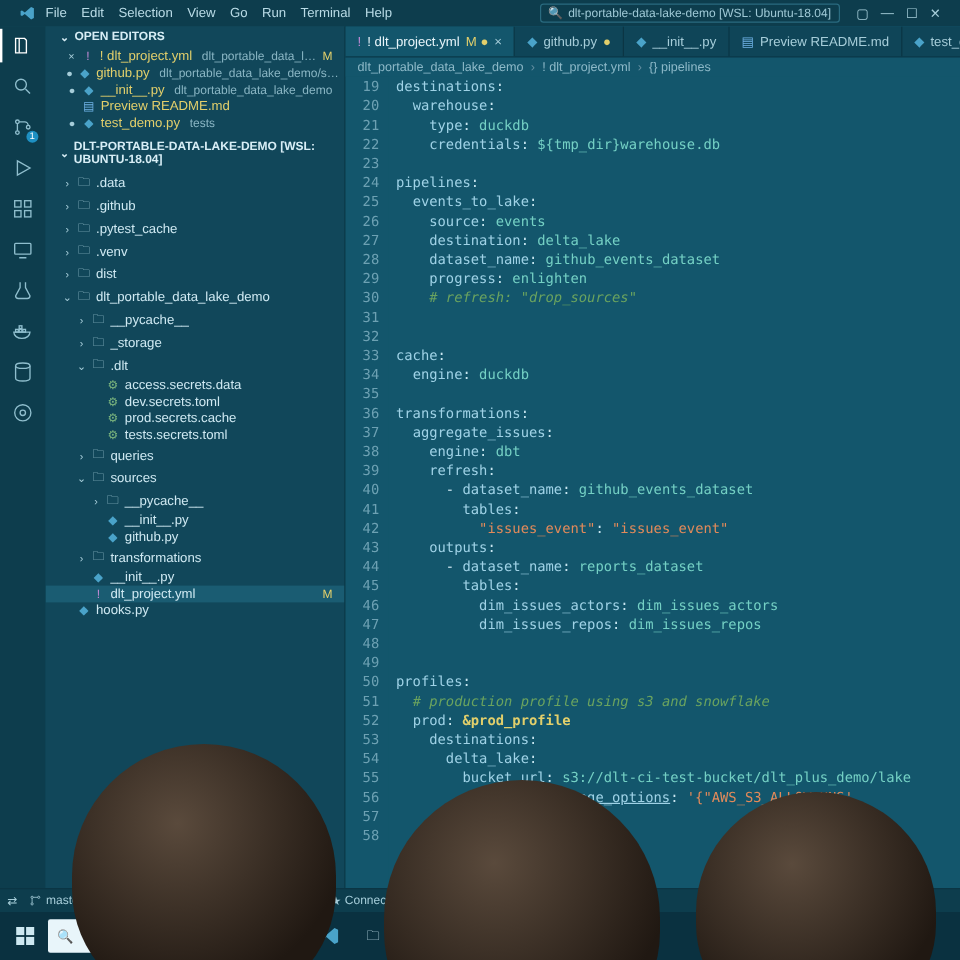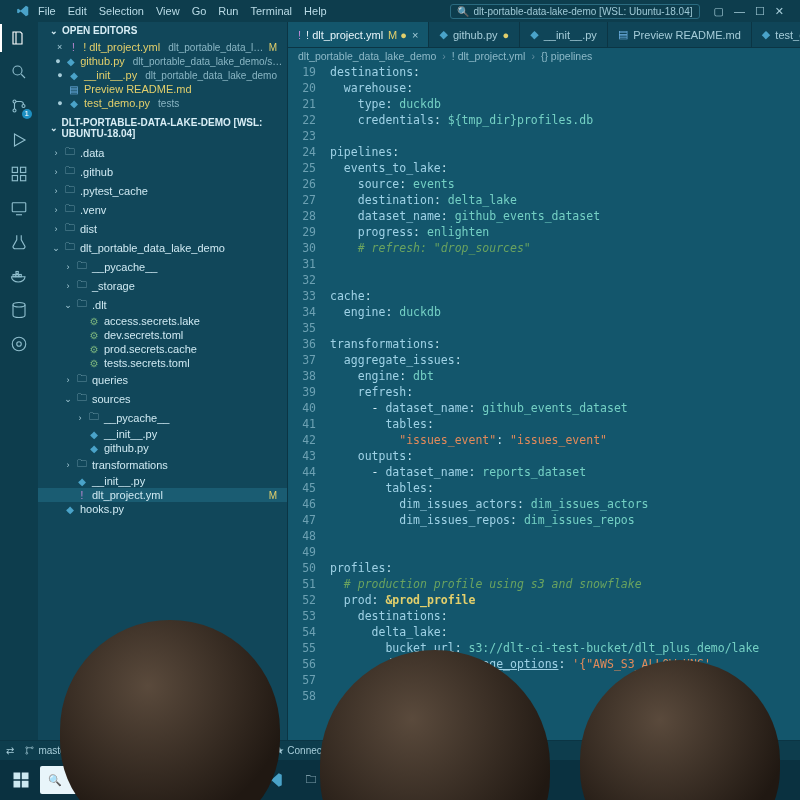--- a/index.html
+++ b/index.html
@@ -354,21 +354,21 @@
           <div class="row">
             <span class="ind" style="width:22px"></span>
             <span class="chev">⌄</span>
             <span class="ico folder">🗀</span>
             <span>.dlt</span>
           </div>
           <div class="row">
             <span class="ind" style="width:34px"></span>
             <span class="chev"></span>
             <span class="ico toml">⚙</span>
-            <span>access.secrets.lake</span>
+            <span>access.secrets.data</span>
           </div>
           <div class="row">
             <span class="ind" style="width:34px"></span>
             <span class="chev"></span>
             <span class="ico toml">⚙</span>
             <span>dev.secrets.toml</span>
           </div>
           <div class="row">
             <span class="ind" style="width:34px"></span>
             <span class="chev"></span>
@@ -470,21 +470,21 @@
           <span class="sep">›</span>
           <span>! dlt_project.yml</span>
           <span class="sep">›</span>
           <span>{} pipelines</span>
         </div>
       <div class="code">
         <div class="gutter" id="gutter">19<br>20<br>21<br>22<br>23<br>24<br>25<br>26<br>27<br>28<br>29<br>30<br>31<br>32<br>33<br>34<br>35<br>36<br>37<br>38<br>39<br>40<br>41<br>42<br>43<br>44<br>45<br>46<br>47<br>48<br>49<br>50<br>51<br>52<br>53<br>54<br>55<br>56<br>57<br>58<br></div>
         <div class="codelines" id="codelines"><span class="tok-key">destinations</span><span class="tok-punc">:</span>
   <span class="tok-key">warehouse</span><span class="tok-punc">:</span>
     <span class="tok-key">type</span><span class="tok-punc">: </span><span class="tok-id">duckdb</span>
-    <span class="tok-key">credentials</span><span class="tok-punc">: </span><span class="tok-id">${tmp_dir}profiles.db</span>
+    <span class="tok-key">credentials</span><span class="tok-punc">: </span><span class="tok-id">${tmp_dir}warehouse.db</span>
 
 <span class="tok-key">pipelines</span><span class="tok-punc">:</span>
   <span class="tok-key">events_to_lake</span><span class="tok-punc">:</span>
     <span class="tok-key">source</span><span class="tok-punc">: </span><span class="tok-id">events</span>
     <span class="tok-key">destination</span><span class="tok-punc">: </span><span class="tok-id">delta_lake</span>
     <span class="tok-key">dataset_name</span><span class="tok-punc">: </span><span class="tok-id">github_events_dataset</span>
     <span class="tok-key">progress</span><span class="tok-punc">: </span><span class="tok-id">enlighten</span>
     <span class="tok-cmt"># refresh: "drop_sources"</span>
 
 

